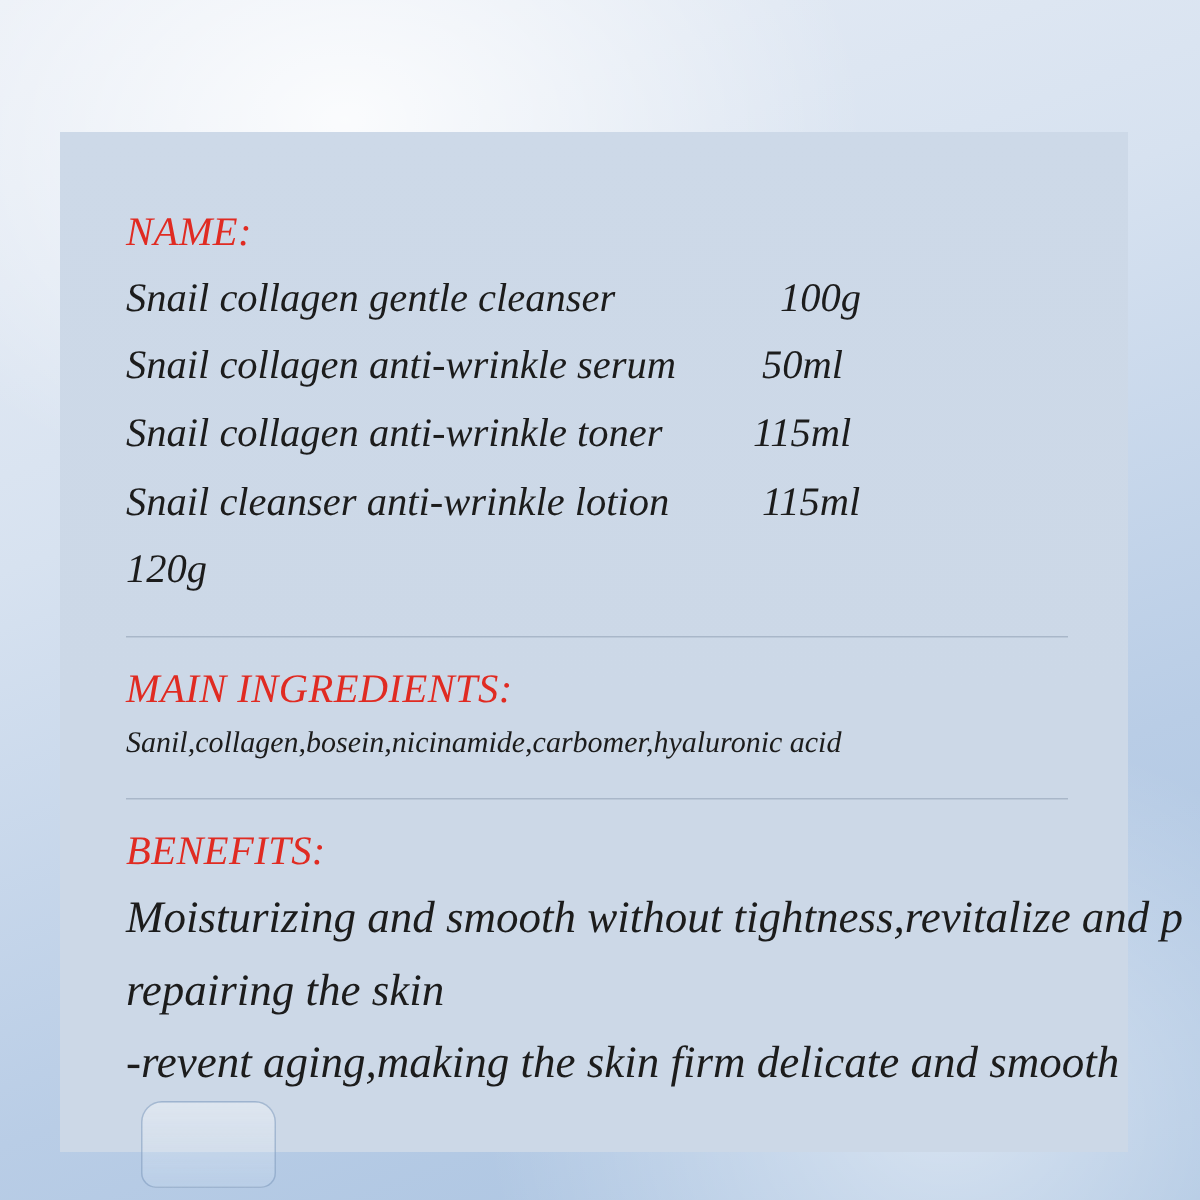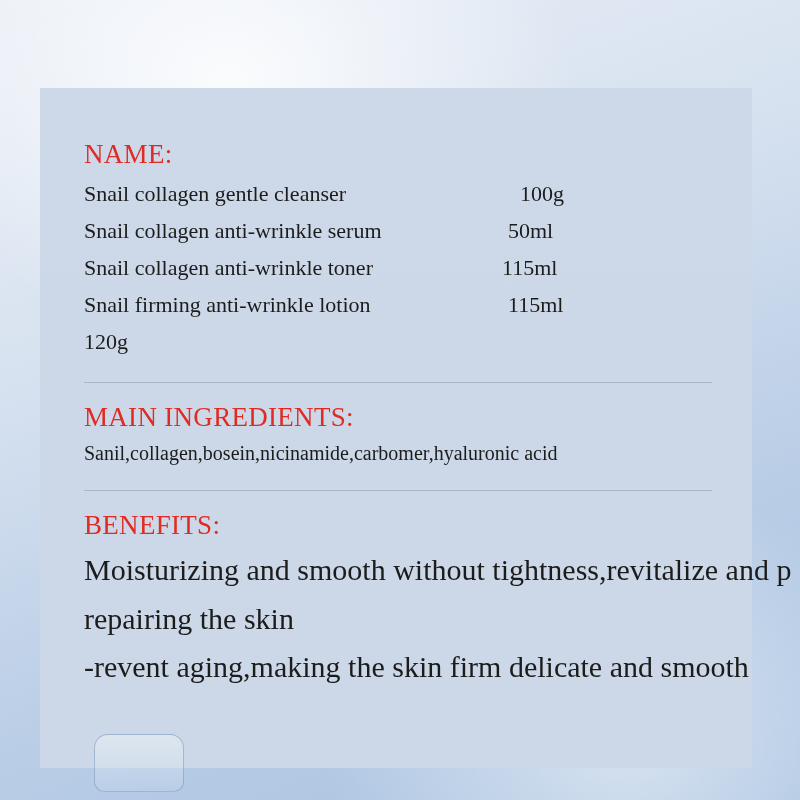--- a/index.html
+++ b/index.html
@@ -71,21 +71,21 @@
   }
 
   .product-list {
     margin: 0;
     padding: 0;
     list-style: none;
   }
   .product-row {
     display: flex;
     align-items: baseline;
-    font-size: 22px;
+    font-size: 27px;
     color: #1c1c1c;
     line-height: 1.68;
     white-space: nowrap;
   }
   .product-name {
     display: inline-block;
   }
   .product-size {
     display: inline-block;
     text-align: left;
@@ -115,21 +115,21 @@
     font-size: 30px;
     color: #1c1c1c;
     line-height: 1.62;
     margin: 0;
   }
   .benefits-line {
     display: block;
     white-space: nowrap;
   }
 
-  .section-block { margin-bottom: 0; }
+  .section-block { margin-bottom: 0; font-style: italic; }
   .section-gap-ingredients { margin-top: 0; }
 
   
   .bottom-object {
     position: absolute;
     left: 54px;
     bottom: -24px;
     width: 88px;
     height: 56px;
     border: 1px solid rgba(120,150,185,0.55);
@@ -158,21 +158,21 @@
           </li>
           <li class="product-row r1">
             <span class="product-name">Snail collagen anti-wrinkle serum</span>
             <span class="product-size">50ml</span>
           </li>
           <li class="product-row r2">
             <span class="product-name">Snail collagen anti-wrinkle toner</span>
             <span class="product-size">115ml</span>
           </li>
           <li class="product-row r3">
-            <span class="product-name">Snail firming anti-wrinkle lotion</span>
+            <span class="product-name">Snail cleanser anti-wrinkle lotion</span>
             <span class="product-size">115ml</span>
           </li>
           <li class="product-row r4">
             <span class="product-size">120g</span>
           </li>
         </ul>
       </div>
 
       <div class="divider"></div>
 

